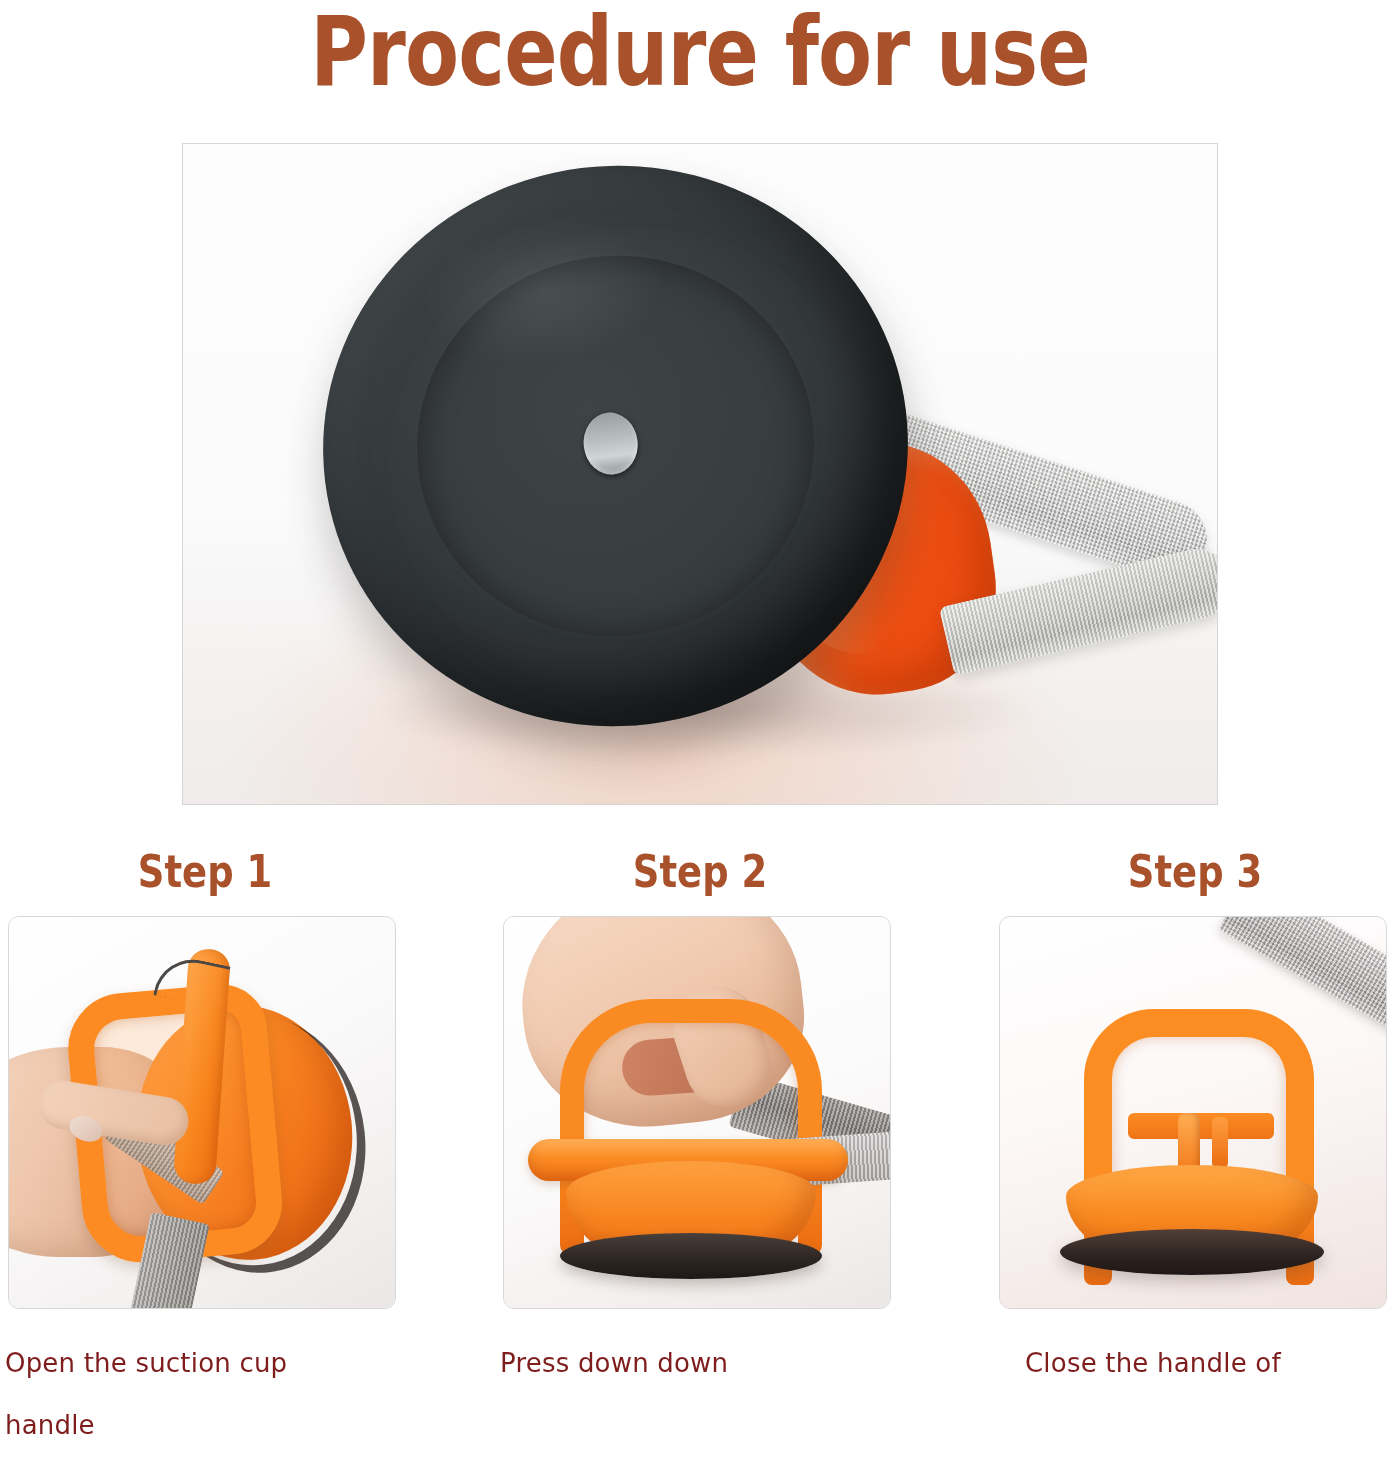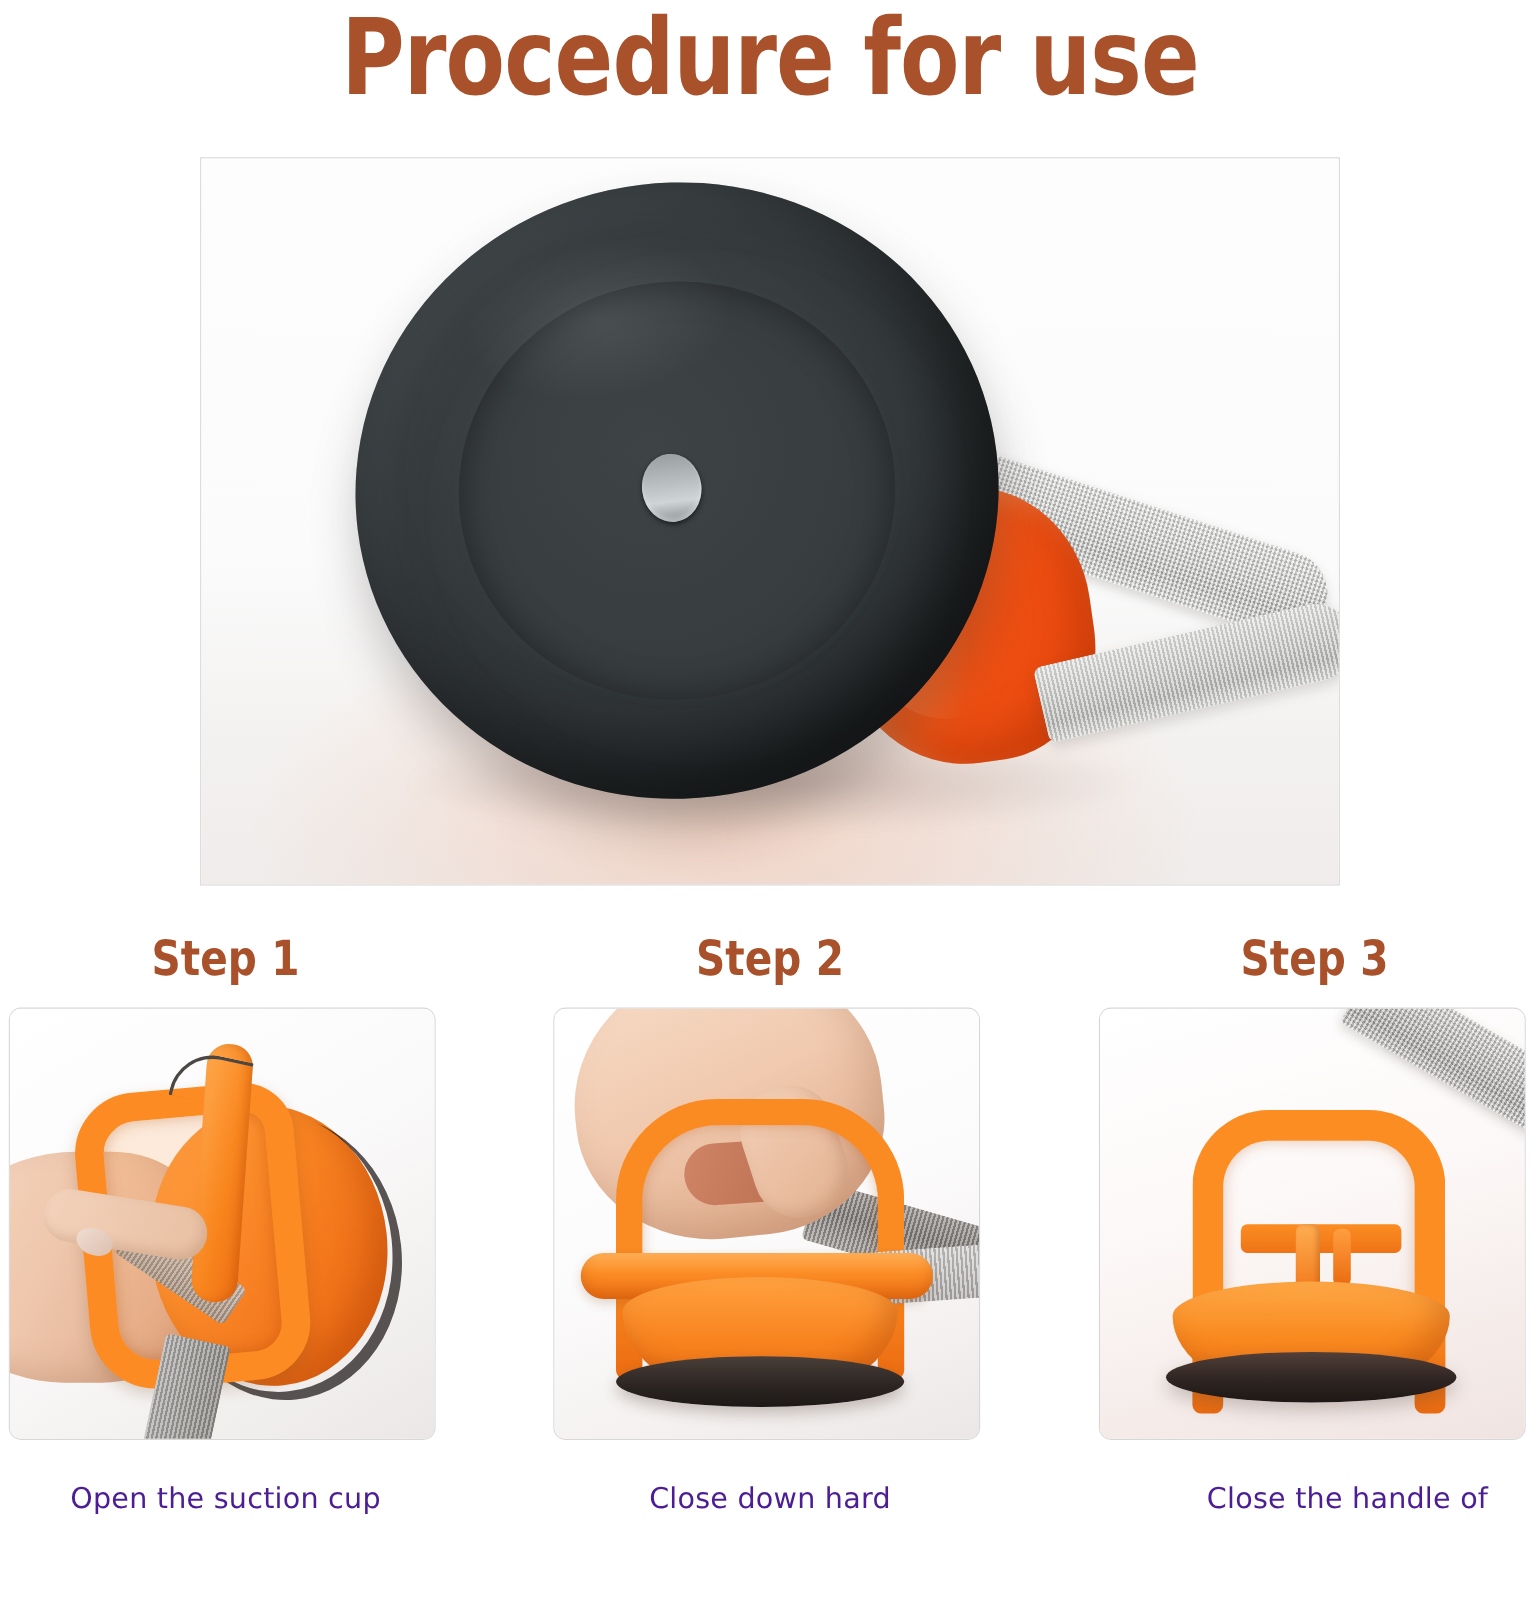--- a/index.html
+++ b/index.html
@@ -449,25 +449,25 @@
     position: absolute;
     top: 1332px;
     left: 0;
     width: 1400px;
     height: 139px;
   }
   .caption {
     position: absolute;
     top: 0;
     width: 400px;
-    text-align: center;
+    text-align: left;
     font-family: "DejaVu Sans", sans-serif;
     font-size: 26px;
     line-height: 62px;
-    color: #4c1d95;
+    color: #7f1d1d;
     letter-spacing: 0.2px;
   }
   .caption.c1 { left: 5px;   }
   .caption.c2 { left: 500px; }
   .caption.c3 { left: 1025px; }
   .caption .ln { display: block; }
 </style>
 </head>
 <body>
 
@@ -540,23 +540,24 @@
         <div class="cupbody"></div>
         <div class="cuprim"></div>
       </div>
     </div>
 
   </div>
 
   <div class="captions">
     <div class="caption c1">
       <span class="ln">Open the suction cup</span>
+      <span class="ln">handle</span>
     </div>
     <div class="caption c2">
-      <span class="ln">Close down hard</span>
+      <span class="ln">Press down down</span>
       <span class="ln"></span>
     </div>
     <div class="caption c3">
       <span class="ln">Close the handle of</span>
     </div>
   </div>
 
 </div>
 
 </body></html>

